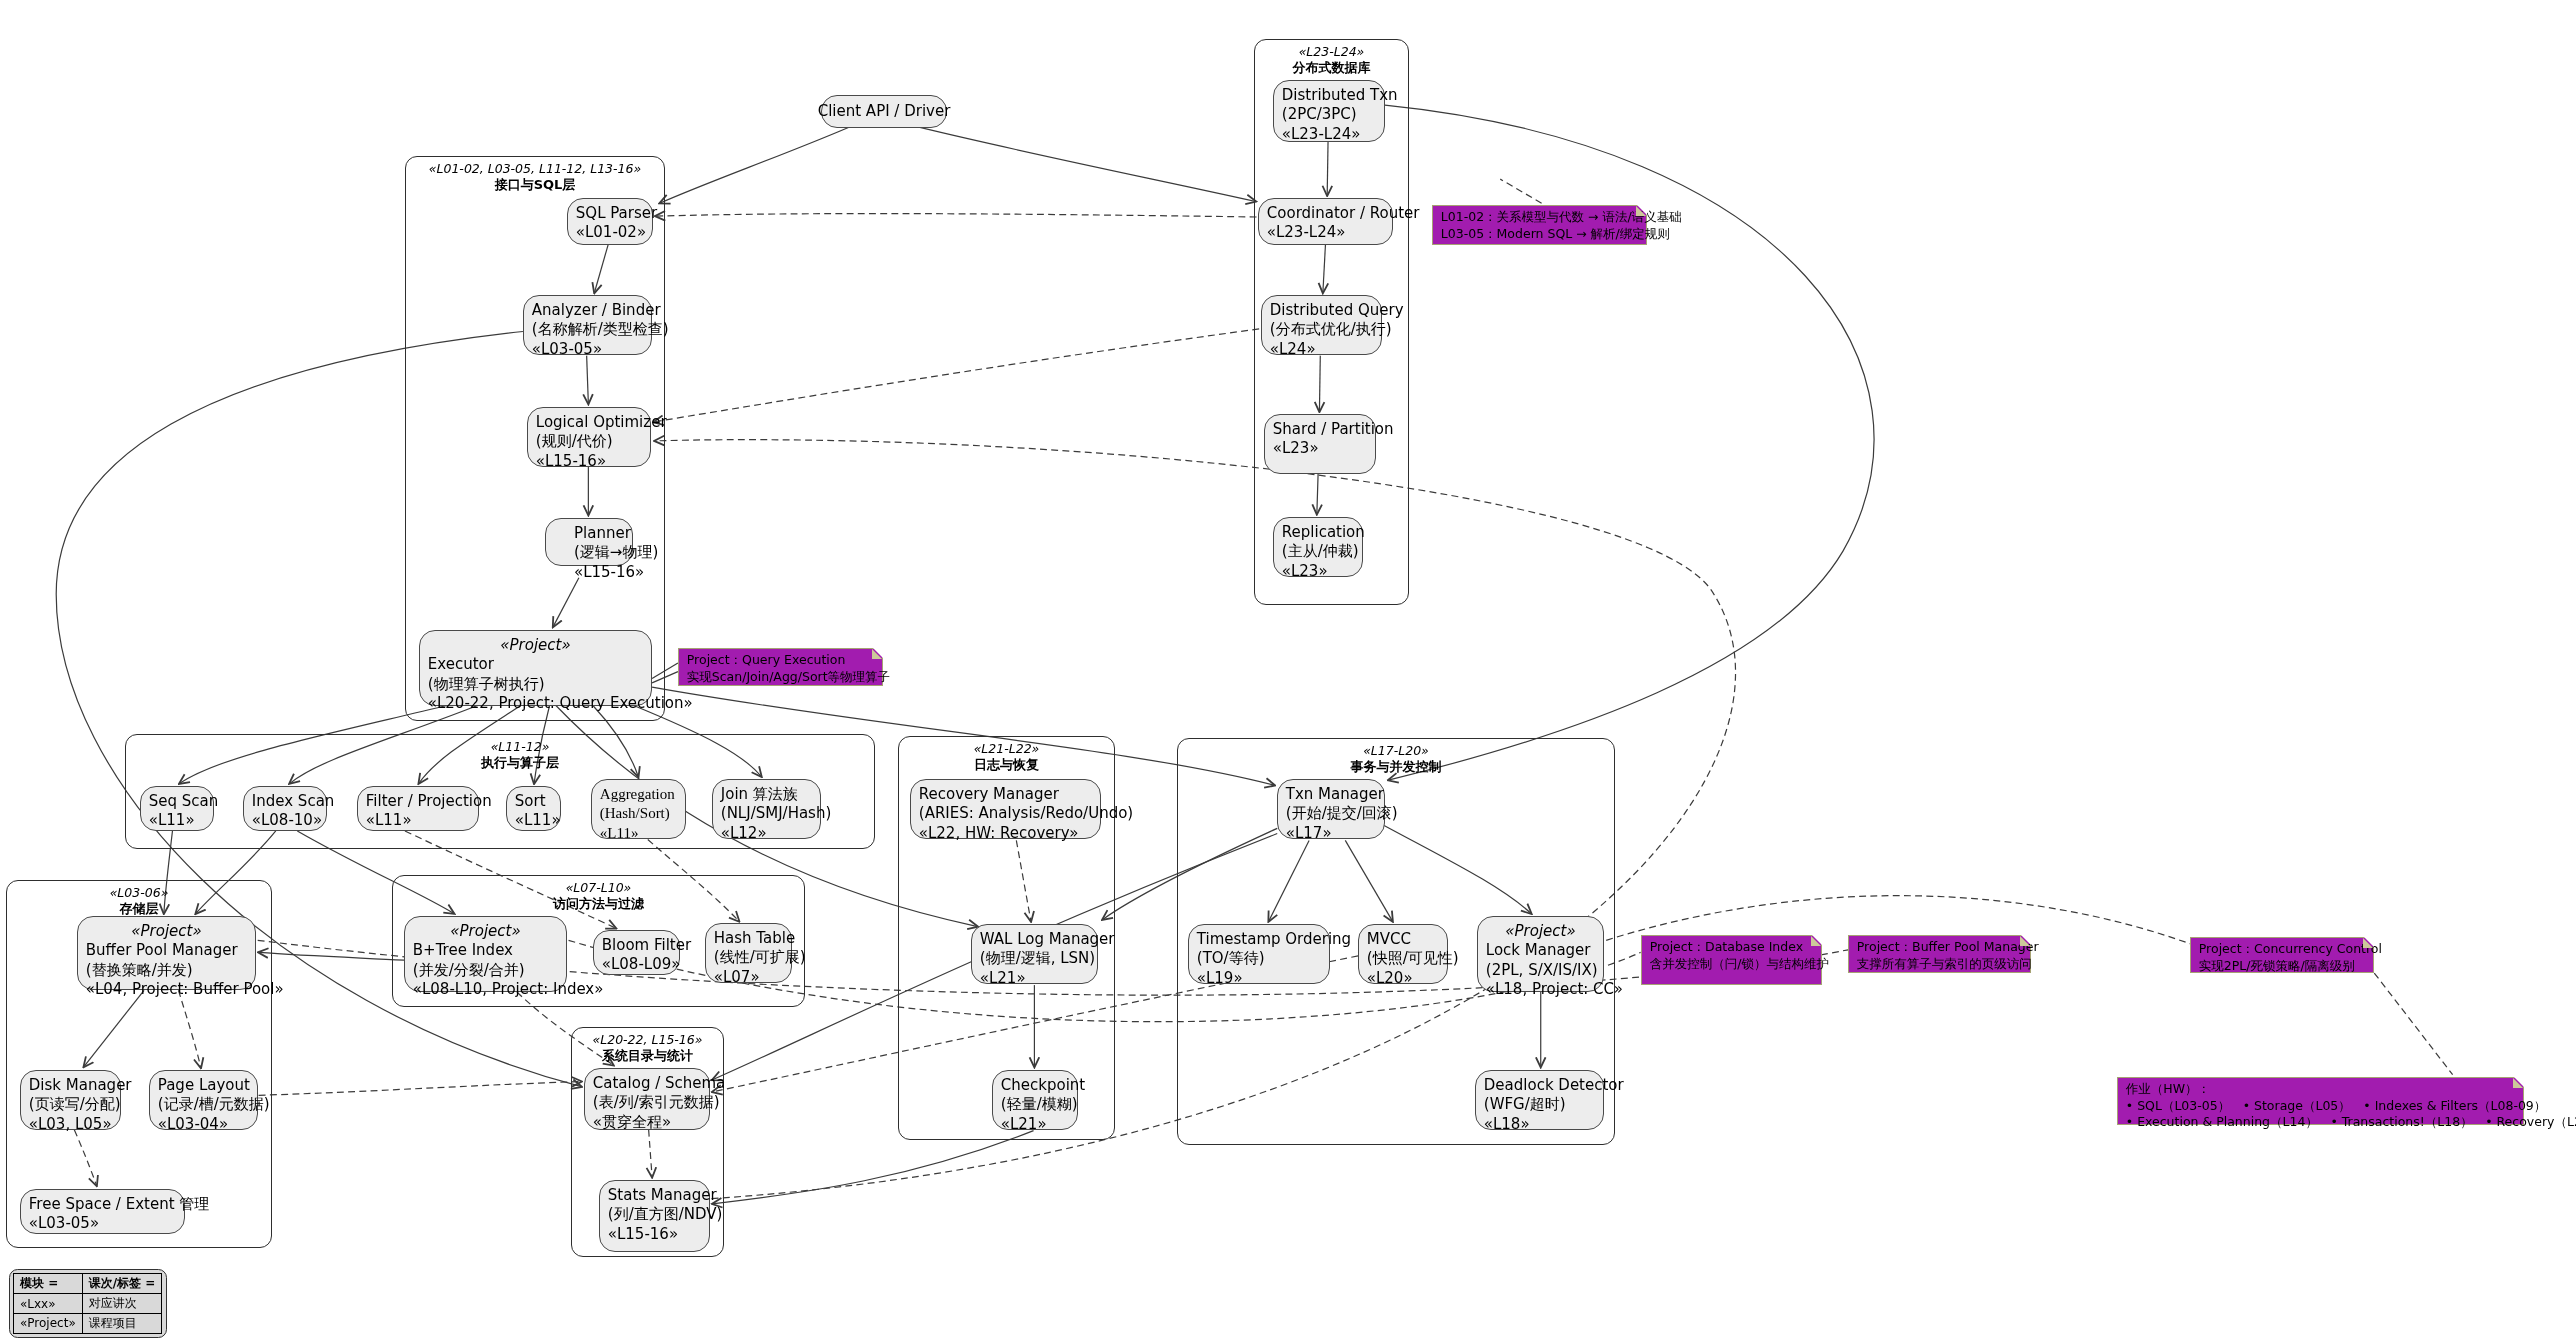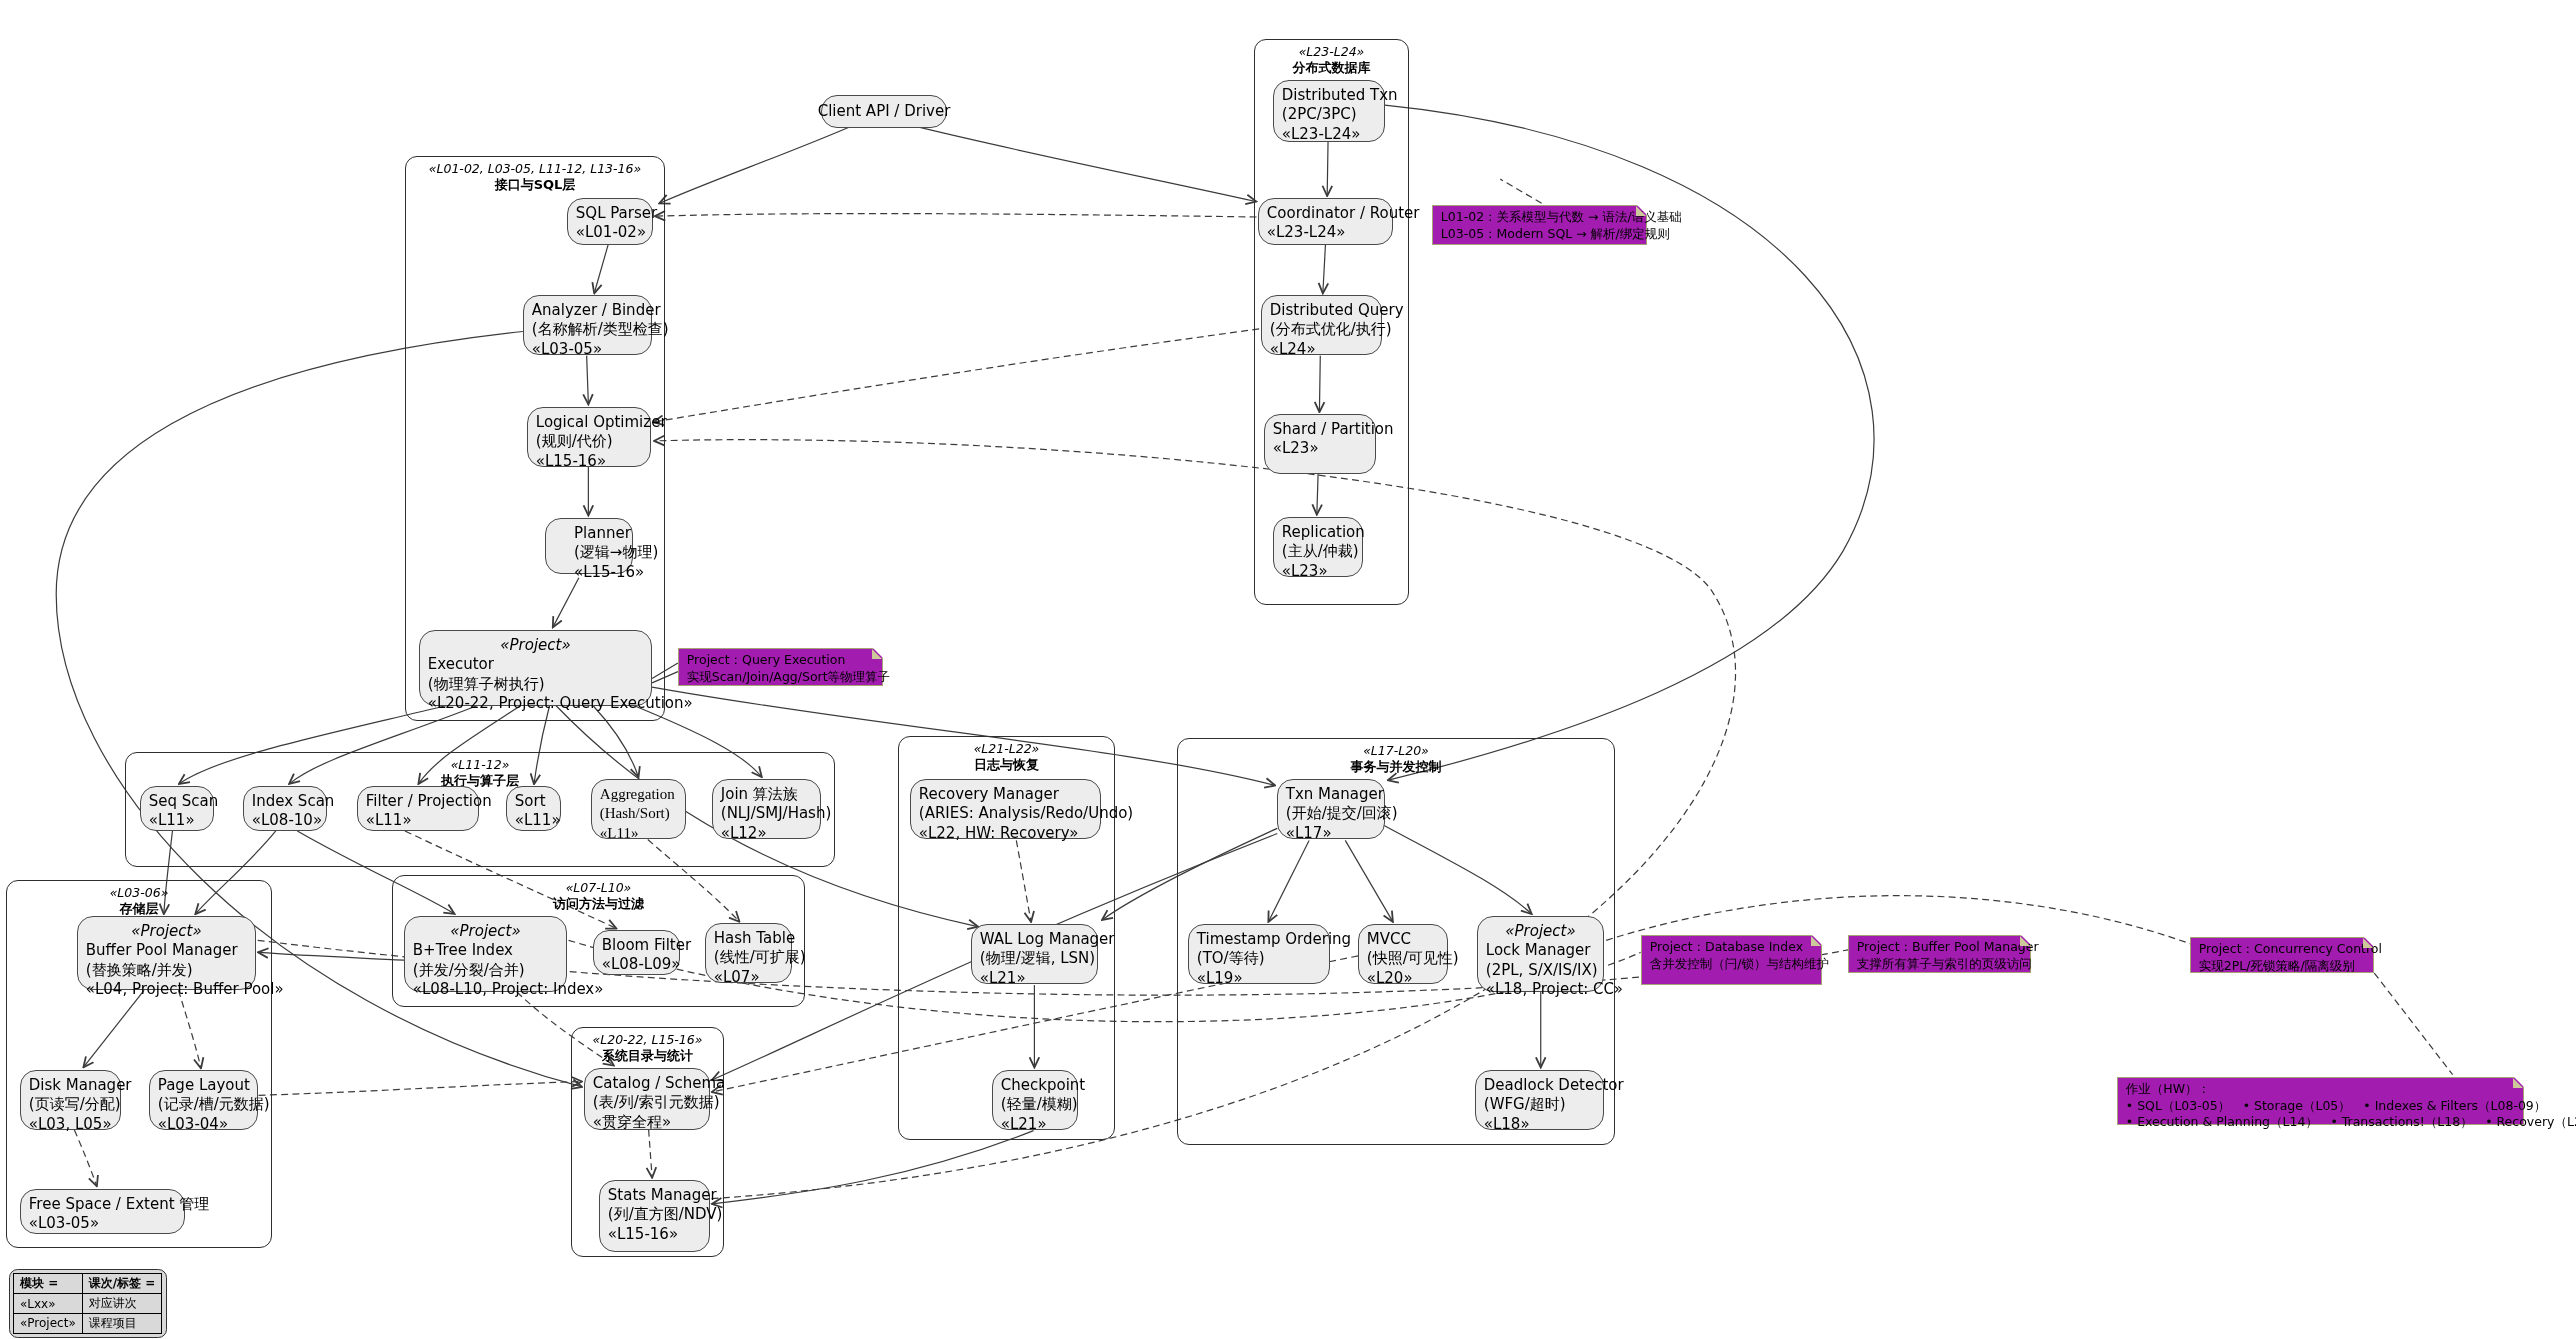--- a/index.html
+++ b/index.html
@@ -113,21 +113,21 @@
   <div class="box" style="left:523px;top:295px;width:129px;height:60px;">
       <div>Analyzer / Binder</div>
       <div>(名称解析/类型检查)</div>
       <div>«L03-05»</div>
     </div>
   <div class="box" style="left:527px;top:407px;width:124px;height:60px;">
       <div>Logical Optimizer</div>
       <div>(规则/代价)</div>
       <div>«L15-16»</div>
     </div>
-  <div class="box" style="left:545px;top:518px;width:88px;height:56px;padding-left:28px;">
+  <div class="box" style="left:545px;top:518px;width:88px;height:48px;padding-left:28px;">
       <div>Planner</div>
       <div>(逻辑→物理)</div>
       <div>«L15-16»</div>
     </div>
   <div class="box" style="left:419px;top:630px;width:233px;height:76px;">
       <div class="stereo">«Project»</div>
       <div>
         <div>Executor</div>
         <div>(物理算子树执行)</div>
         <div>«L20-22, Project: Query Execution»</div>
@@ -157,21 +157,21 @@
   <div class="box" style="left:1264px;top:414px;width:112px;height:60px;">
       <div>Shard / Partition</div>
       <div>«L23»</div>
     </div>
   <div class="box" style="left:1273px;top:517px;width:90px;height:60px;">
       <div>Replication</div>
       <div>(主从/仲裁)</div>
       <div>«L23»</div>
     </div>
 
-  <div class="pkg" style="left:125px;top:752px;width:708px;height:113px;">
+  <div class="pkg" style="left:125px;top:734px;width:708px;height:113px;padding-left:40px;">
     <div class="pkg-hd">
       <div class="pkg-tag">«L11-12»</div>
       <div class="pkg-name">执行与算子层</div>
     </div>
   </div>
   <div class="box" style="left:140px;top:786px;width:74px;height:45px;">
       <div>Seq Scan</div>
       <div>«L11»</div>
     </div>
   <div class="box" style="left:243px;top:786px;width:84px;height:45px;">

